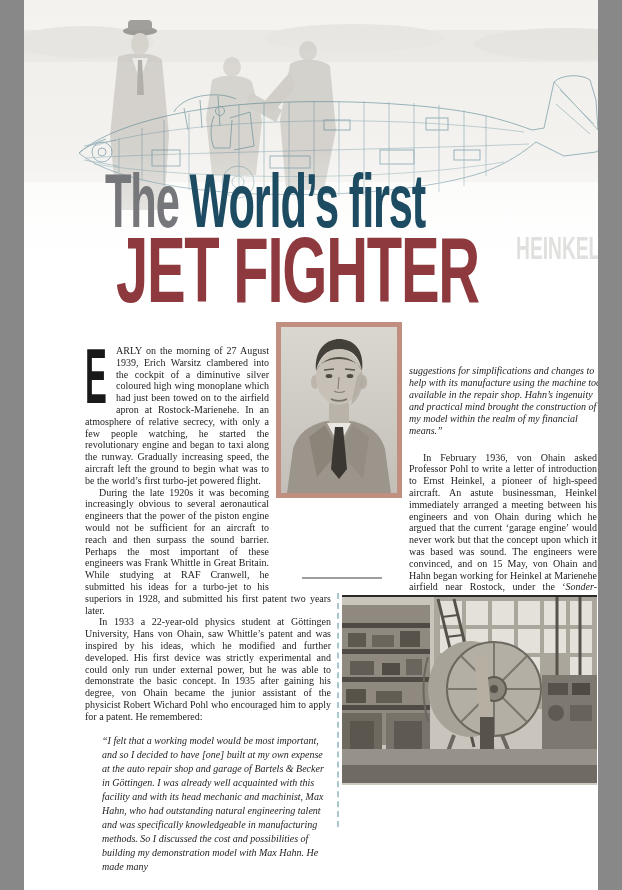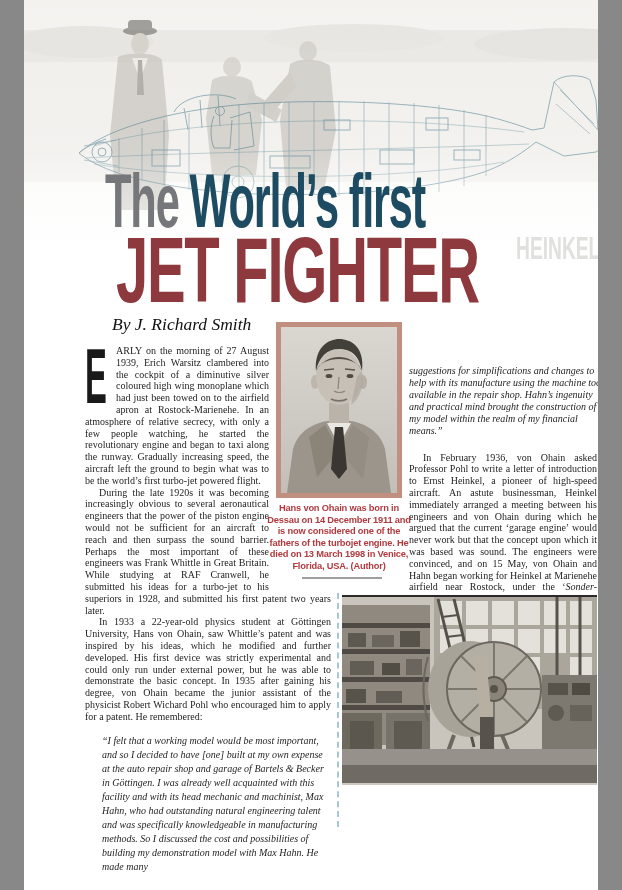--- a/index.html
+++ b/index.html
@@ -178,21 +178,20 @@
       </g>
 
       <rect x="0" y="150" width="622" height="172" fill="url(#bottomfade)"></rect>
     </svg>
   </div>
 
   <h1 class="title-line1" style="margin:0;"><span class="title-the">The</span>
     <span class="title-rest">World’s first</span></h1>
   <h1 class="title-line2" style="margin:0;">JET FIGHTER</h1>
   <div class="title-watermark">HEINKEL</div>
-  <div class="byline">By J. Richard Smith</div>
 
   <div class="col-left">
     <div class="col-notch"></div>
     <div class="dropcap">E</div>
     <p>ARLY on the morning of 27 August 1939, Erich Warsitz clambered into the cockpit of a diminutive silver coloured high wing monoplane which had just been towed on to the airfield apron at Rostock-Marienehe. In an atmosphere of relative secrecy, with only a few people watching, he started the revolutionary engine and began to taxi along the runway. Gradually increasing speed, the aircraft left the ground to begin what was to be the world’s first turbo-jet powered flight.</p>
     <p class="indent">During the late 1920s it was becoming increasingly obvious to several aeronautical engineers that the power of the piston engine would not be sufficient for an aircraft to reach and then surpass the sound barrier. Perhaps the most important of these engineers was Frank Whittle in Great Britain. While studying at RAF Cranwell, he submitted his ideas for a turbo-jet to his superiors in 1928, and submitted his first patent two years later.</p>
     <p class="indent">In 1933 a 22-year-old physics student at Göttingen University, Hans von Ohain, saw Whittle’s patent and was inspired by his ideas, which he modified and further developed. His first device was strictly experimental and could only run under external power, but he was able to demonstrate the basic concept. In 1935 after gaining his degree, von Ohain became the junior assistant of the physicist Robert Wichard Pohl who encouraged him to apply for a patent. He remembered:</p>
     <div class="bq">“I felt that a working model would be most important, and so I decided to have [one] built at my own expense at the auto repair shop and garage of Bartels &amp; Becker in Göttingen. I was already well acquainted with this facility and with its head mechanic and machinist, Max Hahn, who had outstanding natural engineering talent and was specifically knowledgeable in manufacturing methods. So I discussed the cost and possibilities of building my demonstration model with Max Hahn. He made many</div>
   </div>
 
@@ -230,21 +229,20 @@
 
       <ellipse cx="48" cy="49" rx="3.4" ry="2" fill="#4e4a44"></ellipse>
       <ellipse cx="69" cy="49" rx="3.4" ry="2" fill="#4e4a44"></ellipse>
       <path d="M43,43 L53,42 M64,42 L74,43" stroke="#5d584f" stroke-width="1.6" fill="none"></path>
       <path d="M58,50 L57,62 M53,64 C56,66 61,66 64,64" stroke="#8a847b" stroke-width="1.2" fill="none"></path>
       <path d="M50,72 C54,74.5 62,74.5 66,72" stroke="#76716a" stroke-width="1.6" fill="none"></path>
 
       <path d="M81,44 C84,60 78,72 70,78 L76,50 Z" fill="#aaa49a" opacity="0.6"></path>
     </svg>
   </div>
-  <div class="portrait-caption">Hans von Ohain was born in Dessau on 14 December 1911 and is now considered one of the fathers of the turbojet engine. He died on 13 March 1998 in Venice, Florida, USA. (Author)</div>
   <div class="caption-rule"></div>
 
   <div class="col-divider"></div>
 
   <div class="workshop">
     <svg width="255" height="186" viewBox="0 0 255 186">
       <rect x="0" y="0" width="255" height="186" fill="#c9c5bd"></rect>
 
       <g>
         <rect x="92" y="0" width="163" height="112" fill="#aba69c"></rect>

